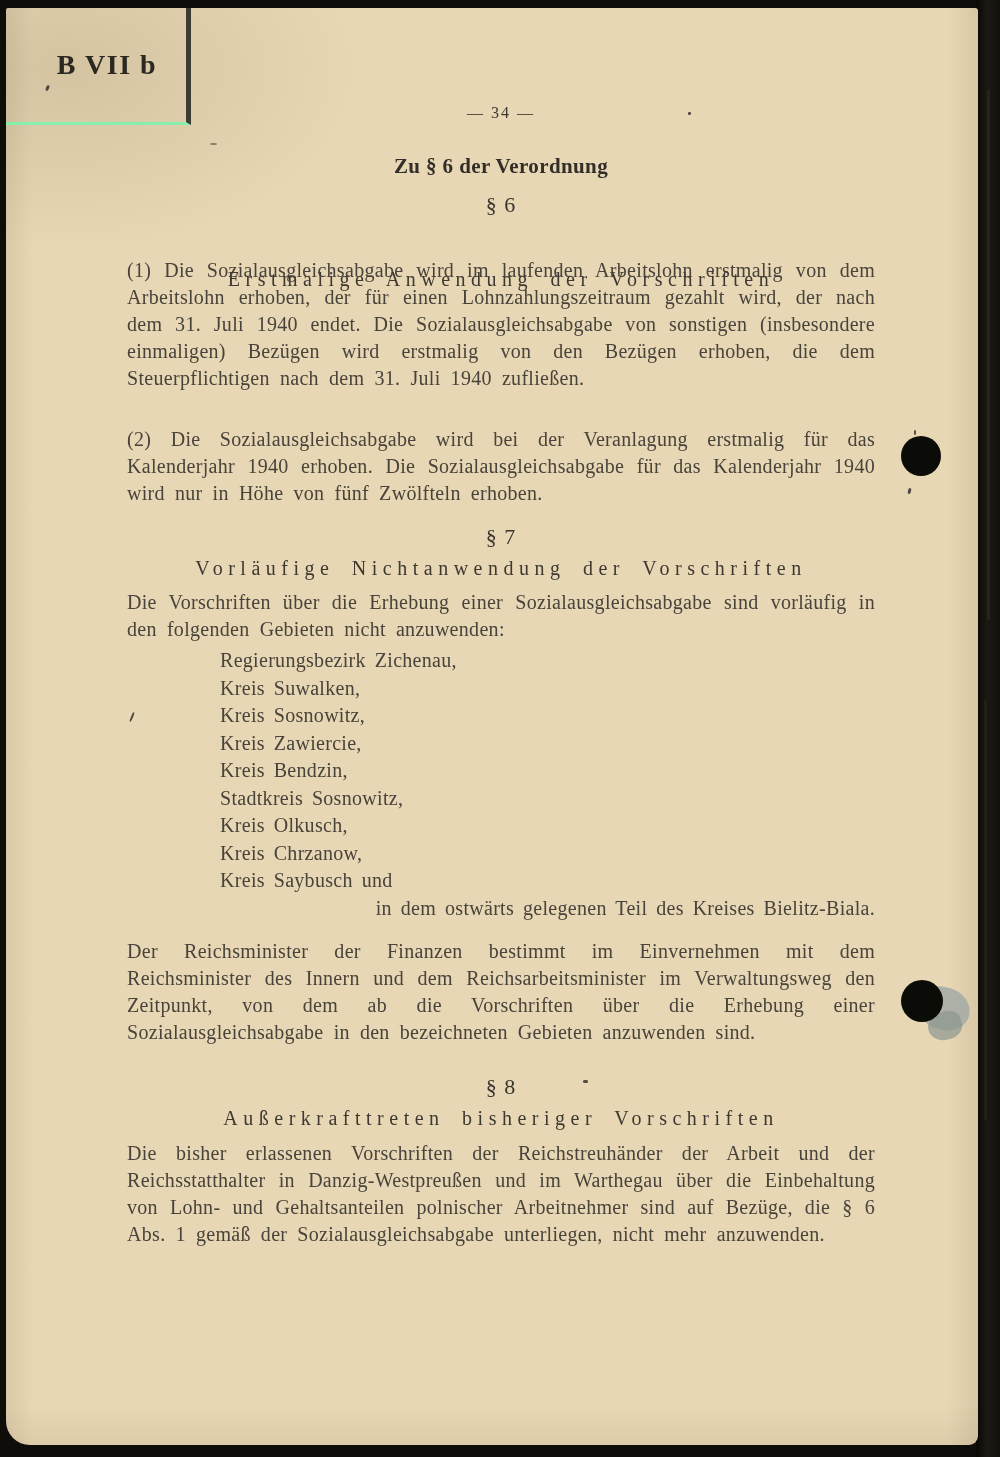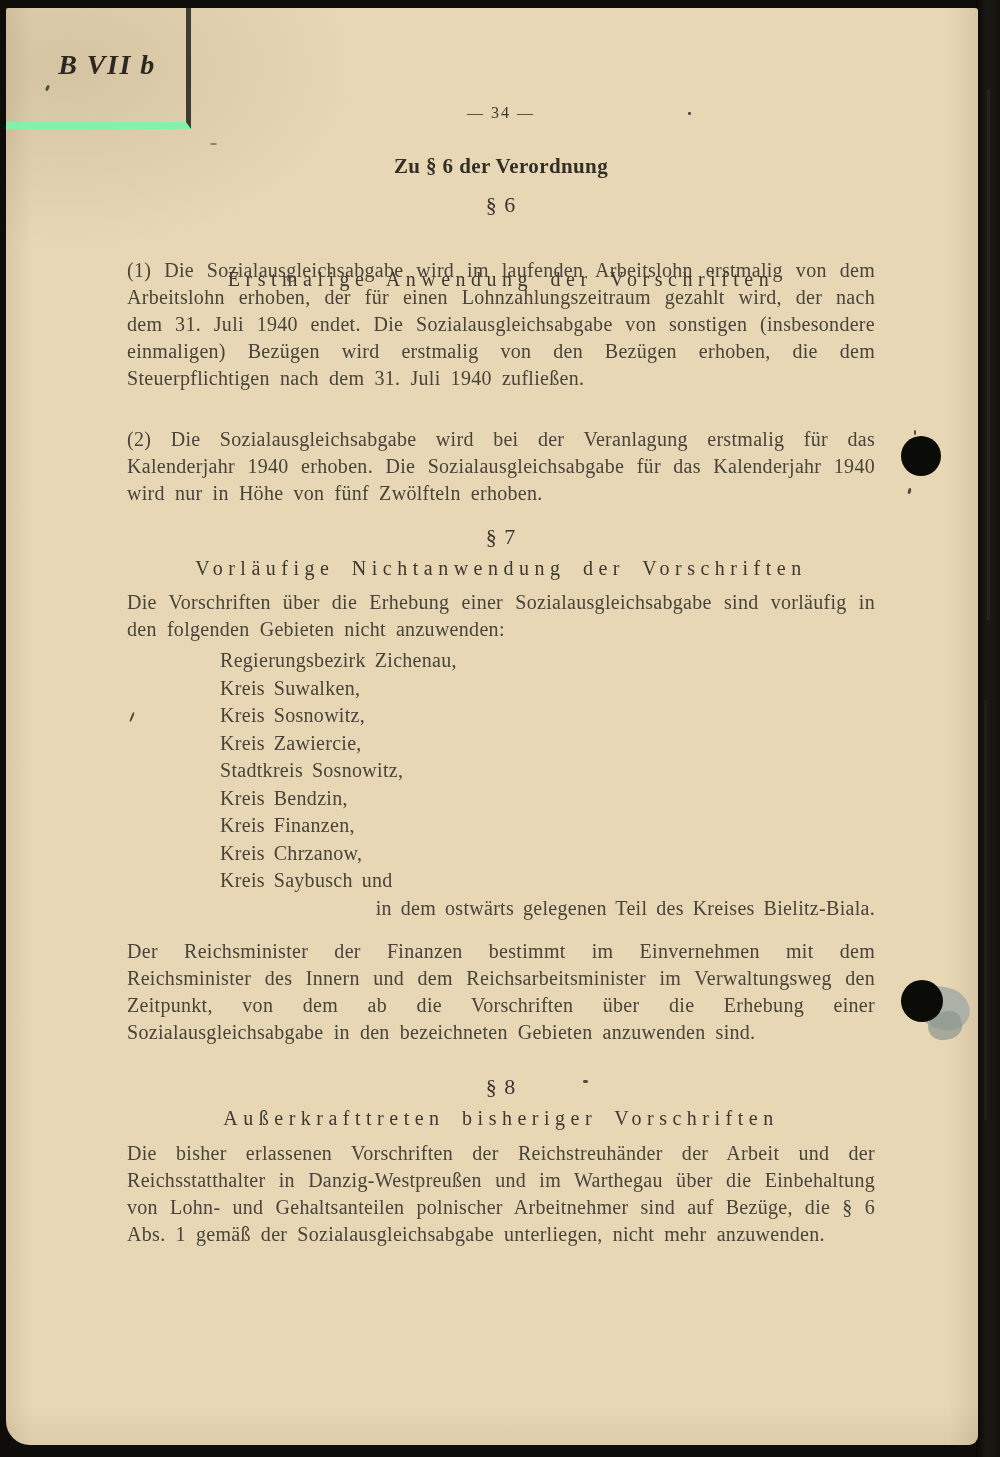--- a/index.html
+++ b/index.html
@@ -25,24 +25,23 @@
       linear-gradient(270deg, rgba(70,58,36,.10) 0, rgba(0,0,0,0) 30px),
       linear-gradient(0deg, rgba(90,72,44,.08) 0, rgba(0,0,0,0) 40px),
       #e8d7b4;
     border-radius:2px 3px 9px 24px;
   }
   .txt{position:absolute;color:#48433b;}
   .col{left:127px;width:748px;}
   .center{text-align:center;}
   .stamp-box{
     position:absolute;left:6px;top:8px;width:180px;height:114px;
-    border-right:5px solid #3e3b33;border-bottom:7px solid #86efac;
+    border-right:5px solid #3e3b33;border-bottom:3px solid #86efac;
     display:flex;align-items:center;justify-content:center;
     box-sizing:content-box;
-    font-style:italic;
   }
   .stamp-text{
     font-weight:bold;font-size:28px;letter-spacing:1.5px;color:#2b2822;
     padding-left:22px;
   }
   .pageno{font-size:16px;letter-spacing:2px;color:#3d3932;}
   .kicker{font-weight:bold;font-size:21px;color:#332f28;letter-spacing:.4px;}
   .secno{font-size:22px;color:#3a362f;letter-spacing:1px;}
   .sectitle{
     font-size:20px;color:#3d3931;
@@ -95,23 +94,23 @@
 
   <div class="txt col center secno" style="top:524px;">§ 7</div>
   <div class="txt col center sectitle" style="top:557px;">Vorläufige Nichtanwendung der Vorschriften</div>
   <div class="txt col body" style="top:589px;">Die Vorschriften über die Erhebung einer Sozialausgleichsabgabe sind vorläufig in den folgenden Gebieten nicht anzuwenden:</div>
 
   <div class="txt col" style="top:647px;">
     <div class="list-line">Regierungsbezirk Zichenau,</div>
     <div class="list-line">Kreis Suwalken,</div>
     <div class="list-line">Kreis Sosnowitz,</div>
     <div class="list-line">Kreis Zawiercie,</div>
+    <div class="list-line">Kreis Bendzin,</div>
     <div class="list-line">Stadtkreis Sosnowitz,</div>
-    <div class="list-line">Kreis Bendzin,</div>
-    <div class="list-line">Kreis Finanzen,</div>
+    <div class="list-line">Kreis Olkusch,</div>
     <div class="list-line">Kreis Chrzanow,</div>
     <div class="list-line">Kreis Saybusch und</div>
     <div class="list-line less-indent">in dem ostwärts gelegenen Teil des Kreises Bielitz-Biala.</div>
   </div>
 
   <div class="txt col body" style="top:938px;">Der Reichsminister der Finanzen bestimmt im Einvernehmen mit dem Reichsminister des Innern und dem Reichsarbeitsminister im Verwaltungsweg den Zeitpunkt, von dem ab die Vorschriften über die Erhebung einer Sozialausgleichsabgabe in den bezeichneten Gebieten anzuwenden sind.</div>
 
   <div class="txt col center secno" style="top:1074px;">§ 8</div>
   <div class="txt col center sectitle" style="top:1107px;">Außerkrafttreten bisheriger Vorschriften</div>
   <div class="txt col body" style="top:1140px;">Die bisher erlassenen Vorschriften der Reichstreuhänder der Arbeit und der Reichsstatthalter in Danzig-Westpreußen und im Warthegau über die Einbehaltung von Lohn- und Gehaltsanteilen polnischer Arbeitnehmer sind auf Bezüge, die § 6 Abs. 1 gemäß der Sozialausgleichsabgabe unterliegen, nicht mehr anzuwenden.</div>

